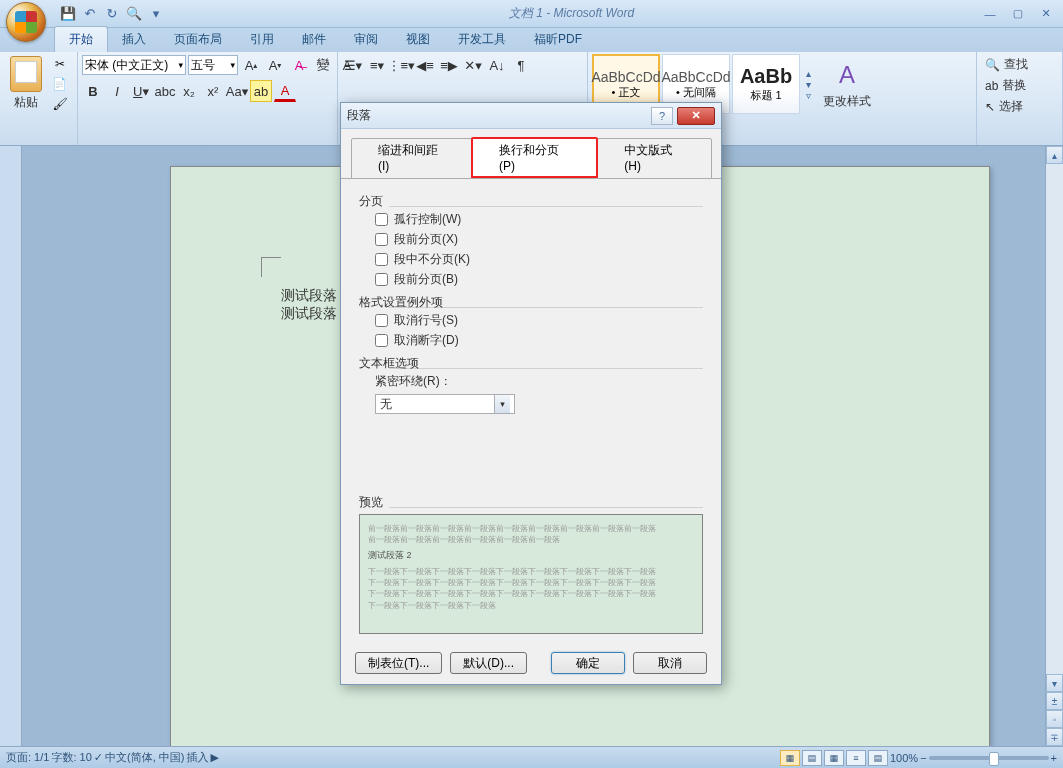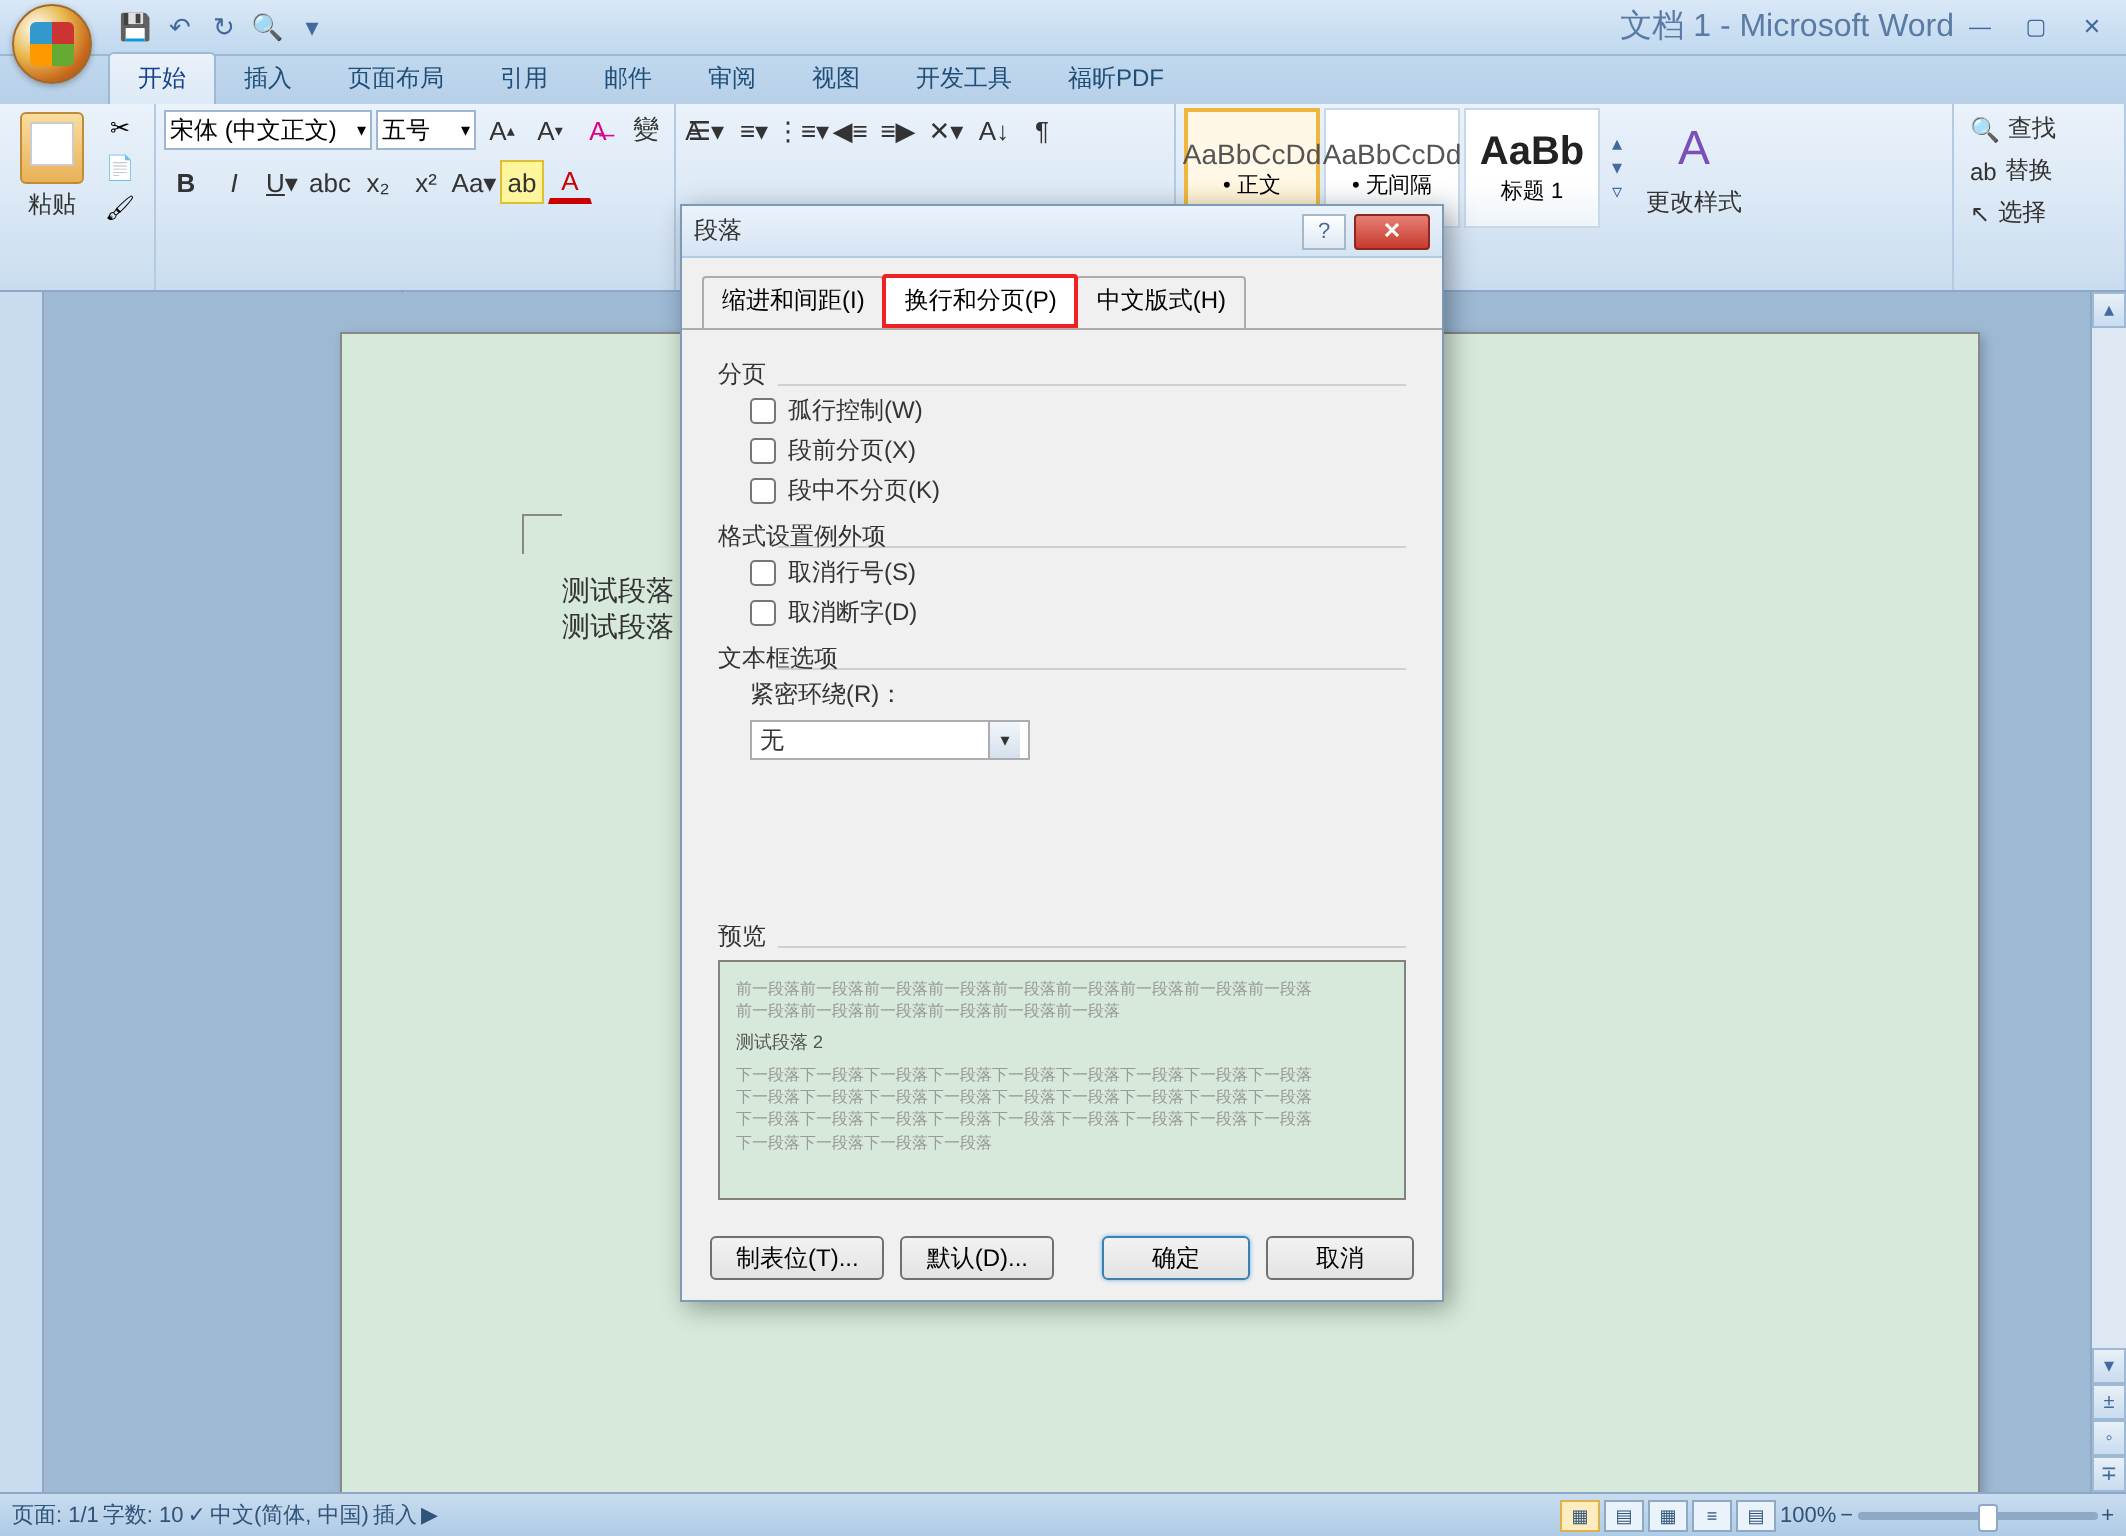--- a/index.html
+++ b/index.html
@@ -4,21 +4,21 @@
 <style>
 * { margin: 0; padding: 0; box-sizing: border-box; font-family: "Microsoft YaHei", SimSun, sans-serif; }
 body { width: 1063px; height: 768px; background: linear-gradient(to bottom, #BDD5EC 0%, #A8C5E0 100%); overflow: hidden; position: relative; font-size: 12px; }
 
 
 .titlebar { height: 28px; background: linear-gradient(to bottom, #D9E8F7, #C0D8EE); display: flex; align-items: center; padding: 0 4px; border-bottom: 1px solid #9DB9D4; }
 .office-button { width: 40px; height: 40px; background: radial-gradient(circle at 30% 30%, #fff 0%, #E8B84E 40%, #C96B1E 70%, #8A4817 100%); border-radius: 50%; position: absolute; top: 2px; left: 6px; z-index: 10; border: 1px solid #9F6A2B; box-shadow: 0 1px 3px rgba(0,0,0,0.3); display:flex; align-items:center; justify-content:center;}
 .office-button::after { content:""; width:22px; height:22px; background: conic-gradient(#C33 0 25%, #6A3 25% 50%, #F90 50% 75%, #39C 75% 100%); border-radius:3px;}
 .qat { margin-left: 54px; display: flex; gap: 2px; align-items:center;}
 .qat-icon { width: 20px; height: 20px; display: flex; align-items:center; justify-content:center; font-size:13px; color:#426A9E;}
-.title-text { flex: 1; text-align: right; color: #5A7BA5; font-size: 16px; }
+.title-text { flex: 1; text-align: center; color: #5A7BA5; font-size: 12px; font-style: italic; }
 .window-controls { display: flex; gap: 2px; }
 .wc-btn { width: 26px; height: 16px; display:flex; align-items:center; justify-content:center; color:#426A9E; font-size:11px; border:1px solid transparent;}
 
 
 .ribbon-tabs { height: 24px; display: flex; padding-left: 54px; align-items: flex-end; background: linear-gradient(to bottom, #C0D8EE, #B7D0E8); }
 .ribbon-tab { padding: 4px 14px; color: #1F4E79; font-size: 12px; cursor: pointer; }
 .ribbon-tab.active { background: linear-gradient(to bottom, #EAF2FA, #DCE9F6); border: 1px solid #9DB9D4; border-bottom: none; border-radius: 3px 3px 0 0; color: #15428B; }
 
 
 .ribbon-body { height: 94px; background: linear-gradient(to bottom, #EAF2FA 0%, #DCE9F6 50%, #C9DCEF 100%); border-bottom: 1px solid #8DA9C6; display: flex; }
@@ -60,21 +60,21 @@
 .view-icon { width:20px; height:16px; border:1px solid #8DA9C6; background:#EAF2FA; display:flex; align-items:center; justify-content:center; font-size:9px;}
 .view-icon.active { background:#FDECC0; border-color:#E0B24A;}
 
 
 .dialog { position:absolute; top:102px; left:340px; width:382px; background:#F0F0F0; border:1px solid #7A9AB7; box-shadow:3px 3px 12px rgba(0,0,0,0.35); z-index:100;}
 .dialog-titlebar { height:26px; background:linear-gradient(to bottom,#EBF3FB,#D5E4F3); display:flex; align-items:center; padding:0 6px; border-bottom:1px solid #B3CAE2;}
 .dialog-title { flex:1; font-size:12px; color:#333;}
 .dialog-help { width:22px; height:18px; border:1px solid #A8B8CC; background:linear-gradient(to bottom,#fff,#DDE8F3); display:flex; align-items:center; justify-content:center; font-size:11px; color:#426A9E; margin-right:4px;}
 .dialog-close { width:38px; height:18px; background:linear-gradient(to bottom,#E77F75,#C73A2E); border:1px solid #8E2720; border-radius:2px; display:flex; align-items:center; justify-content:center; color:#fff; font-size:11px; font-weight:bold;}
 .dialog-tabs { display:flex; padding:8px 10px 0 10px; border-bottom:1px solid #ACACAC; gap:0;}
-.dialog-tab { padding:3px 9px; border:1px solid #ACACAC; background:#F0F0F0; font-size:12px; position:relative; top:1px; margin-right:-1px; border-radius:2px 2px 0 0;}
+.dialog-tab { padding:3px 26px; border:1px solid #ACACAC; background:#F0F0F0; font-size:12px; position:relative; top:1px; margin-right:-1px; border-radius:2px 2px 0 0;}
 .dialog-tab.highlighted { border:2px solid #E22; border-bottom:2px solid #E22; background:#fff; z-index:3; top:0;}
 .dialog-body { padding:8px 18px; font-size:12px; color:#333;}
 .group-title { margin:6px 0 4px 0;}
 .checkbox-row { display:flex; align-items:center; gap:6px; margin:3px 0 3px 16px;}
 .checkbox-row input { width:13px; height:13px;}
 .dropdown { width:140px; height:20px; border:1px solid #ABADB3; background:#fff; display:flex; align-items:center; padding:0 4px; margin:4px 0 4px 16px;}
 .dropdown-btn { width:16px; height:18px; margin-left:auto; background:linear-gradient(to bottom,#F2F6FA,#D5E0ED); border-left:1px solid #ABADB3; display:flex; align-items:center; justify-content:center; font-size:9px;}
 .preview-box { margin-top:6px; border:1px solid #828282; height:120px; background:#D6E9DA; padding:8px; overflow:hidden;}
 .preview-line { font-size:8px; color:#999; line-height:1.4; white-space:nowrap; overflow:hidden;}
 .preview-line.main { color:#555; font-size:9px; margin:4px 0;}
@@ -289,20 +289,24 @@
         <span>孤行控制(W)</span>
       </div>
     <div class="checkbox-row">
         <input type="checkbox" style="">
         <span>段前分页(X)</span>
       </div>
     <div class="checkbox-row">
         <input type="checkbox" style="">
         <span>段中不分页(K)</span>
       </div>
+    <div class="checkbox-row">
+        <input type="checkbox" style="">
+        <span>段前分页(B)</span>
+      </div>
 
     <div class="group-title">格式设置例外项</div>
     <hr class="fieldset-line">
     <div class="checkbox-row">
         <input type="checkbox" style="">
         <span>取消行号(S)</span>
       </div>
     <div class="checkbox-row">
         <input type="checkbox" style="">
         <span>取消断字(D)</span>

